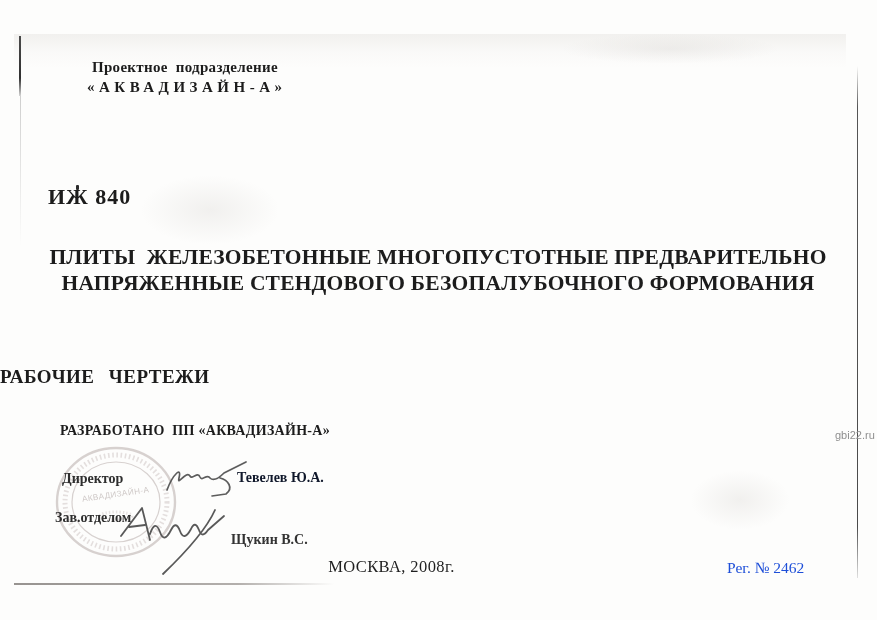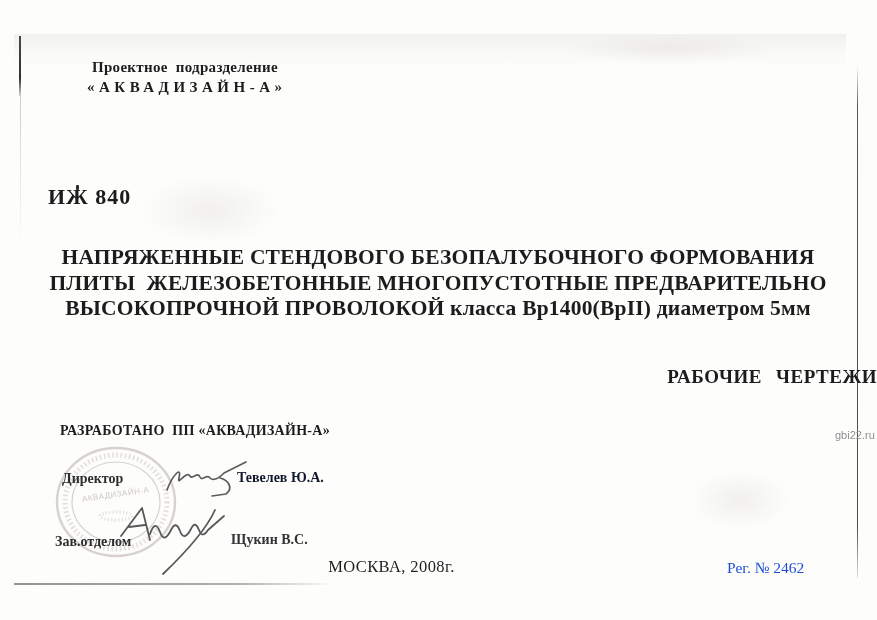--- a/index.html
+++ b/index.html
@@ -36,27 +36,27 @@
 
   
   .org-line1 { left:92px; top:59px; font-size:15px; font-weight:bold; letter-spacing:0.3px; }
   .org-line2 { left:87px; top:79px; font-size:15px; font-weight:bold; letter-spacing:4.5px; }
 
   .doc-code { left:0; width:877px; top:184px; font-size:22px; font-weight:bold; letter-spacing:1px;padding-left:48px; }
 
   .title-block { left:28px; top:245px; width:820px; text-align:center; }
   .title-line { font-size:21.5px; font-weight:bold; line-height:25.5px; letter-spacing:0.2px; }
 
-  .subtitle { left:0; width:877px; top:366px; text-align:right; font-size:19px; font-weight:bold; word-spacing:9px; letter-spacing:0.5px; }
+  .subtitle { left:0; width:877px; top:366px; text-align:left; font-size:19px; font-weight:bold; word-spacing:9px; letter-spacing:0.5px; }
 
   .developed-by { left:60px; top:423px; font-size:14px; font-weight:bold; letter-spacing:0.3px; }
 
   .role-director { left:62px; top:471px; font-size:14px; font-weight:bold; color:#2e2e2e; }
   .name-director { left:237px; top:470px; font-size:14px; font-weight:bold; color:#0f172a; }
-  .role-head { left:55px; top:534px; font-size:14px; font-weight:bold; color:#2e2e2e;text-align:center; }
+  .role-head { left:55px; top:510px; font-size:14px; font-weight:bold; color:#2e2e2e;text-align:center; }
   .name-head { left:231px; top:532px; font-size:14px; font-weight:bold; color:#333; }
 
   .city-year { left:0; width:783px; top:557px; text-align:center; font-size:16.5px; letter-spacing:0.4px; color:#1f1f1f; }
   .reg-number { left:727px; top:539px; font-size:15.5px; color:#1d4ed8;margin-top:20px; }
   .watermark { left:835px; top:429px; font-family:"Liberation Sans", sans-serif; font-size:11px; color:#8f8f8f; }
 
   .stamp-svg { left:53px; top:444px; width:130px; height:118px; opacity:0.55; }
   .sig1-svg { left:160px; top:450px; width:92px; height:58px; }
   .sig2-svg { left:114px; top:500px; width:116px; height:80px; }
   svg .ink { stroke:#474747; fill:none; stroke-linecap:round; stroke-linejoin:round; }
@@ -75,23 +75,22 @@
   <div class="abs smudge" style="left:560px; top:34px; width:220px; height:30px;"></div>
   <div class="abs smudge" style="left:690px; top:470px; width:100px; height:60px;"></div>
   <div class="abs ink-speck"></div>
 
   <div class="abs org-line2">«АКВАДИЗАЙН-А»</div>
   <div class="abs org-line1 prewrap">Проектное  подразделение</div>
 
   <div class="abs doc-code">ИЖ 840</div>
 
   <div class="abs title-block">
+    <div class="title-line prewrap">ПЛИТЫ  ЖЕЛЕЗОБЕТОННЫЕ МНОГОПУСТОТНЫЕ ПРЕДВАРИТЕЛЬНО</div>
     <div class="title-line prewrap">НАПРЯЖЕННЫЕ СТЕНДОВОГО БЕЗОПАЛУБОЧНОГО ФОРМОВАНИЯ</div>
-    <div class="title-line prewrap">ПЛИТЫ  ЖЕЛЕЗОБЕТОННЫЕ МНОГОПУСТОТНЫЕ ПРЕДВАРИТЕЛЬНО</div>
-    <div class="title-line prewrap">ВЫСОКОПРОЧНОЙ ПРОВОЛОКОЙ класса Вр1400(ВрII) диаметром 5мм</div>
   </div>
 
   <div class="abs subtitle">РАБОЧИЕ ЧЕРТЕЖИ</div>
 
   <div class="abs developed-by prewrap">РАЗРАБОТАНО  ПП «АКВАДИЗАЙН-А»</div>
 
   <svg class="abs stamp-svg" viewBox="0 0 130 118">
     <ellipse cx="63" cy="58" rx="59" ry="54" stroke="#b9aeac" stroke-width="2.4" fill="none"></ellipse>
     <ellipse cx="63" cy="58" rx="44" ry="40" stroke="#b9aeac" stroke-width="1.2" fill="none"></ellipse>
     <ellipse cx="63" cy="58" rx="51" ry="47" stroke="#c3b8b6" stroke-width="5" stroke-dasharray="1.6 2.6" fill="none" opacity="0.8"></ellipse>

